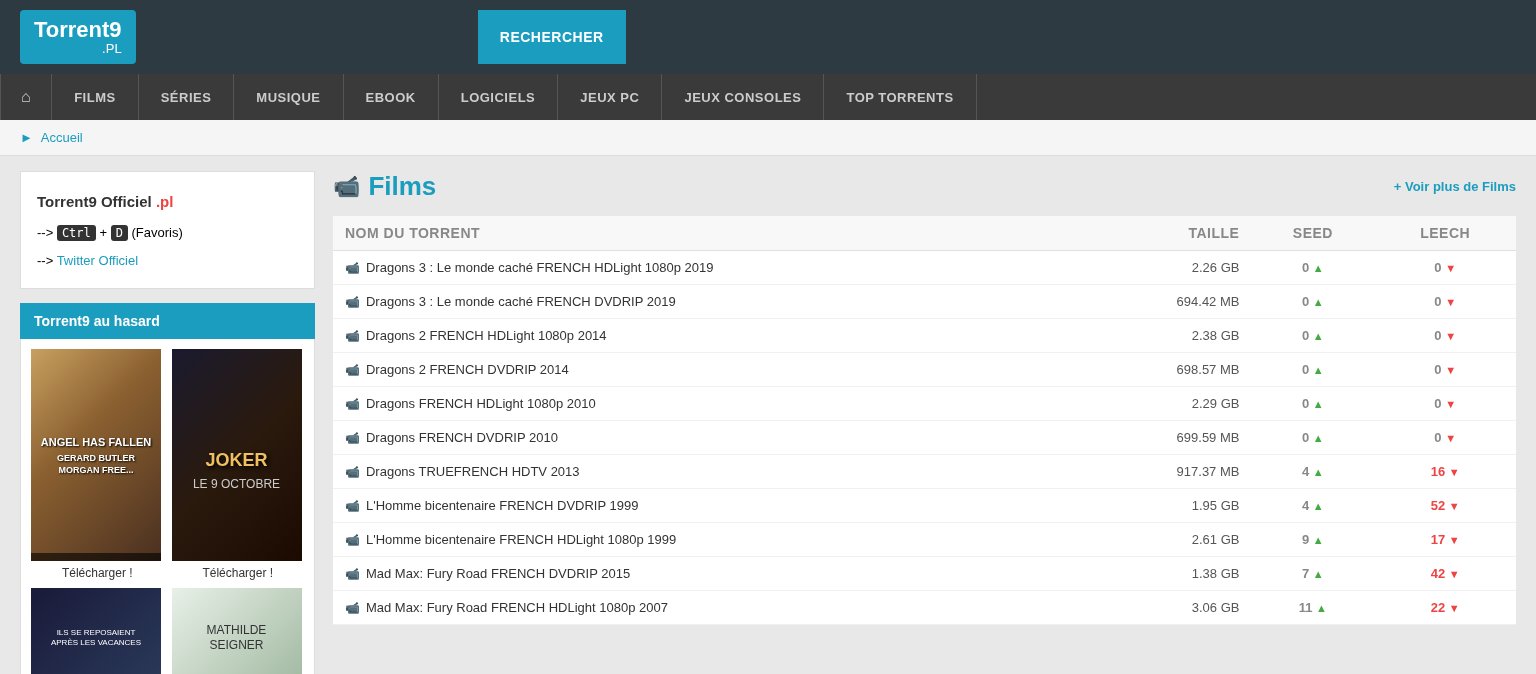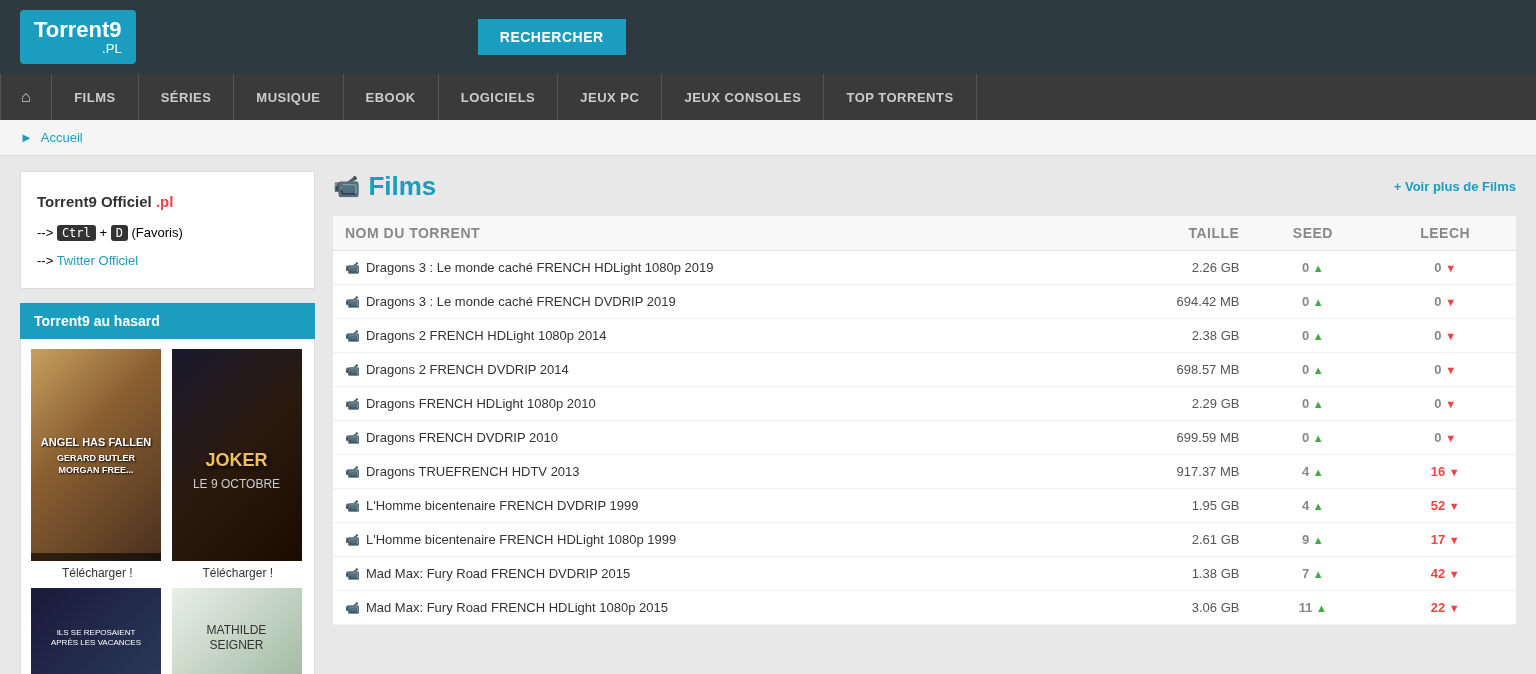--- a/index.html
+++ b/index.html
@@ -3,21 +3,20 @@
   <meta charset="utf-8">
   <style>
     * { margin: 0; padding: 0; box-sizing: border-box; }
     body { font-family: Arial, sans-serif; font-size: 13px; background: #e8e8e8; }
 
     
     #top-bar {
       background: #2e3a42;
       padding: 10px 20px;
       display: flex;
-      align-items: center;
       gap: 4px;
     }
     #logo-box {
       background: #1a9dbf;
       padding: 8px 14px;
       border-radius: 4px;
       color: white;
       font-size: 22px;
       font-weight: bold;
       min-width: 110px;
@@ -570,21 +569,21 @@
     </td>
     <td class="leech">
       <span style="color:#e44; font-weight:bold;">42</span>
       <span style="color:#e44; font-size:11px;">▼</span>
     </td>
   </tr>
           <tr>
     <td>
       <span class="torrent-name">
         <span class="vid-icon">📹</span>
-        <span>Mad Max: Fury Road FRENCH HDLight 1080p 2015</span>
+        <span>Mad Max: Fury Road FRENCH HDLight 1080p 2007</span>
       </span>
     </td>
     <td class="size">3.06 GB</td>
     <td class="seed">
       <span style="color:#888; font-weight:bold;">11</span>
       <span style="color:#44aa44; font-size:11px;">▲</span>
     </td>
     <td class="leech">
       <span style="color:#e44; font-weight:bold;">22</span>
       <span style="color:#e44; font-size:11px;">▼</span>

